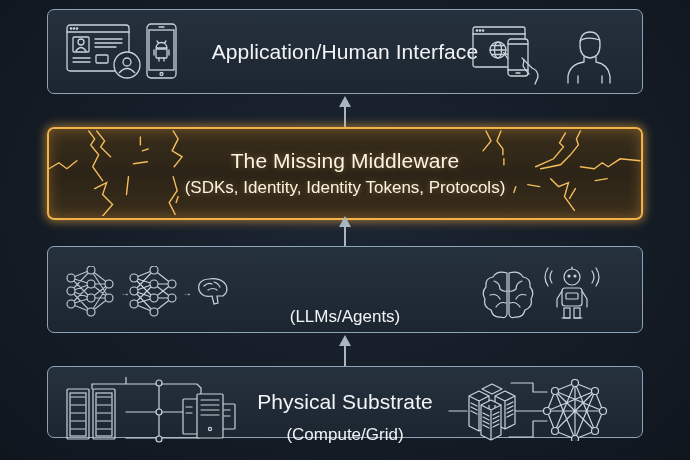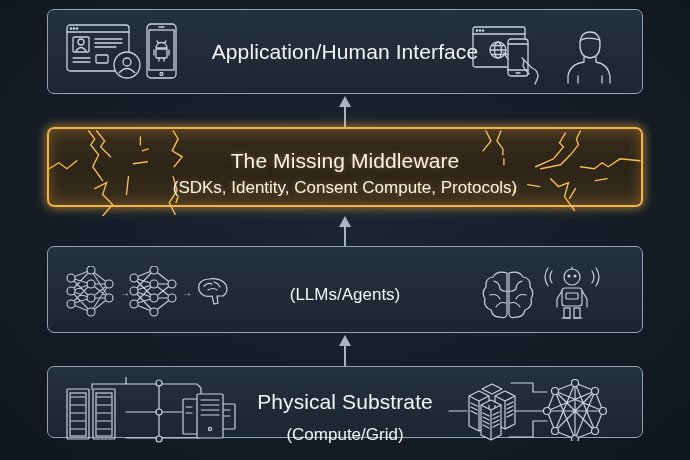--- a/index.html
+++ b/index.html
@@ -12,21 +12,21 @@
   .L1, .L2, .L3, .L4 {
     position: absolute; left: 47px; width: 253px; box-sizing: border-box;
     border-radius: 7px;
   }
   .L1, .L3, .L4 {
     border: 1.6px solid #8ea4b6;
     background: linear-gradient(180deg, #25313d 0%, #1c2631 100%);
   }
   .L1 { top: 9px; height: 85px; width: 252px; }
   .L2 {
-    top: 127px; height: 80px; width: 252px;
+    top: 127px; height: 93px; width: 252px;
     border: 2px solid #f2b24a;
     background: linear-gradient(180deg, #3a2e1c 0%, #2c2417 50%, #3a2e1c 100%);
     box-shadow: 0 0 10px 2px rgba(242,170,60,0.55), inset 0 0 14px rgba(242,170,60,0.35);
   }
   .L3 { top: 246px; height: 87px; width: 252px; }
   .L4 { top: 366px; height: 72px; width: 252px; }
   .L1, .L2, .L3, .L4 { width: 252px; }
   .L1, .L2, .L3, .L4 { left: 47px; right: auto; }
   .L1, .L2, .L3, .L4 { width: auto; right: 391px; }
 </style>
@@ -154,21 +154,21 @@
     <path d="M520 4 l-6 10 l4 4 l-10 12 l-18 8"></path>
     <path d="M535 2 l-4 8 l2 6 l-8 10 l-10 10 l-20 4"></path>
     <path d="M535 38 l14 2 l8 -6 l6 4 l12 -8 l20 2"></path>
     <path d="M550 52 l12 -2"></path>
     <path d="M470 58 l-2 6"></path>
       <path d="M482 56 l12 2"></path>
     <path d="M505 50 l8 8 l10 -4 l-4 14 l10 14"></path>
     <path d="M530 60 l-6 10"></path>
   </svg>
   <div class="txt title" style="top:20px;">The Missing Middleware</div>
-  <div class="txt sub" style="top:49px;">(SDKs, Identity, Consent Compute, Protocols)</div>
+  <div class="txt sub" style="top:49px;">(SDKs, Identity, Identity Tokens, Protocols)</div>
 </div>
 
 <div class="arrow" style="top:215px;height:32px;">
   <svg width="16" height="32" viewBox="0 0 16 32">
       <line x1="8" y1="8" x2="8" y2="32" stroke="#a9b6c2" stroke-width="2"></line>
       <path d="M2 12 L8 1 L14 12 Z" fill="#a9b6c2"></path>
     </svg>
 </div>
 
 <div class="L3">
@@ -203,21 +203,21 @@
         <circle cx="44" cy="32" r="4"></circle>
     </svg>
   </div>
   <div class="ico" style="left:134px;top:40px;color:#c9d3dc;font-size:10px;">→</div>
   <div class="ico" style="left:146px;top:29px;">
     <svg width="36" height="30" viewBox="0 0 36 30" fill="none" stroke="#c9d3dc" stroke-width="1.2" stroke-linecap="round">
       <path d="M5 14 q-2 -10 10 -11 q12 -2 17 6 q3 7 -3 11 l-6 0 l1 7 l-4 1 l-2 -8 q-10 2 -13 -6 z"></path>
       <path d="M10 10 q4 -4 8 -2 M14 14 q5 -3 9 0 M20 6 q4 1 6 5"></path>
     </svg>
   </div>
-  <div class="txt sub" style="top:38px;">(LLMs/Agents)</div>
+  <div class="txt sub" style="top:60px;">(LLMs/Agents)</div>
   <div class="ico" style="right:108px;top:22px;">
     <svg width="52" height="52" viewBox="0 0 52 52" fill="none" stroke="#c9d3dc" stroke-width="1.2" stroke-linecap="round">
       <path d="M25 4 q-10 -3 -14 4 q-8 1 -7 10 q-5 5 -1 12 q-2 8 6 11 q2 8 10 7 q5 2 6 -3 z"></path>
       <path d="M27 4 q10 -3 14 4 q8 1 7 10 q5 5 1 12 q2 8 -6 11 q-2 8 -10 7 q-5 2 -6 -3 z"></path>
       <path d="M12 12 q6 2 6 8 M8 26 q7 -2 10 4 M14 38 q4 -6 10 -4 M18 20 q3 3 7 2"></path>
       <path d="M40 12 q-6 2 -6 8 M44 26 q-7 -2 -10 4 M38 38 q-4 -6 -10 -4 M34 20 q-3 3 -7 2"></path>
     </svg>
   </div>
   <div class="ico" style="right:42px;top:18px;">
     <svg width="56" height="58" viewBox="0 0 56 58" fill="none" stroke="#c9d3dc" stroke-width="1.2" stroke-linecap="round">

